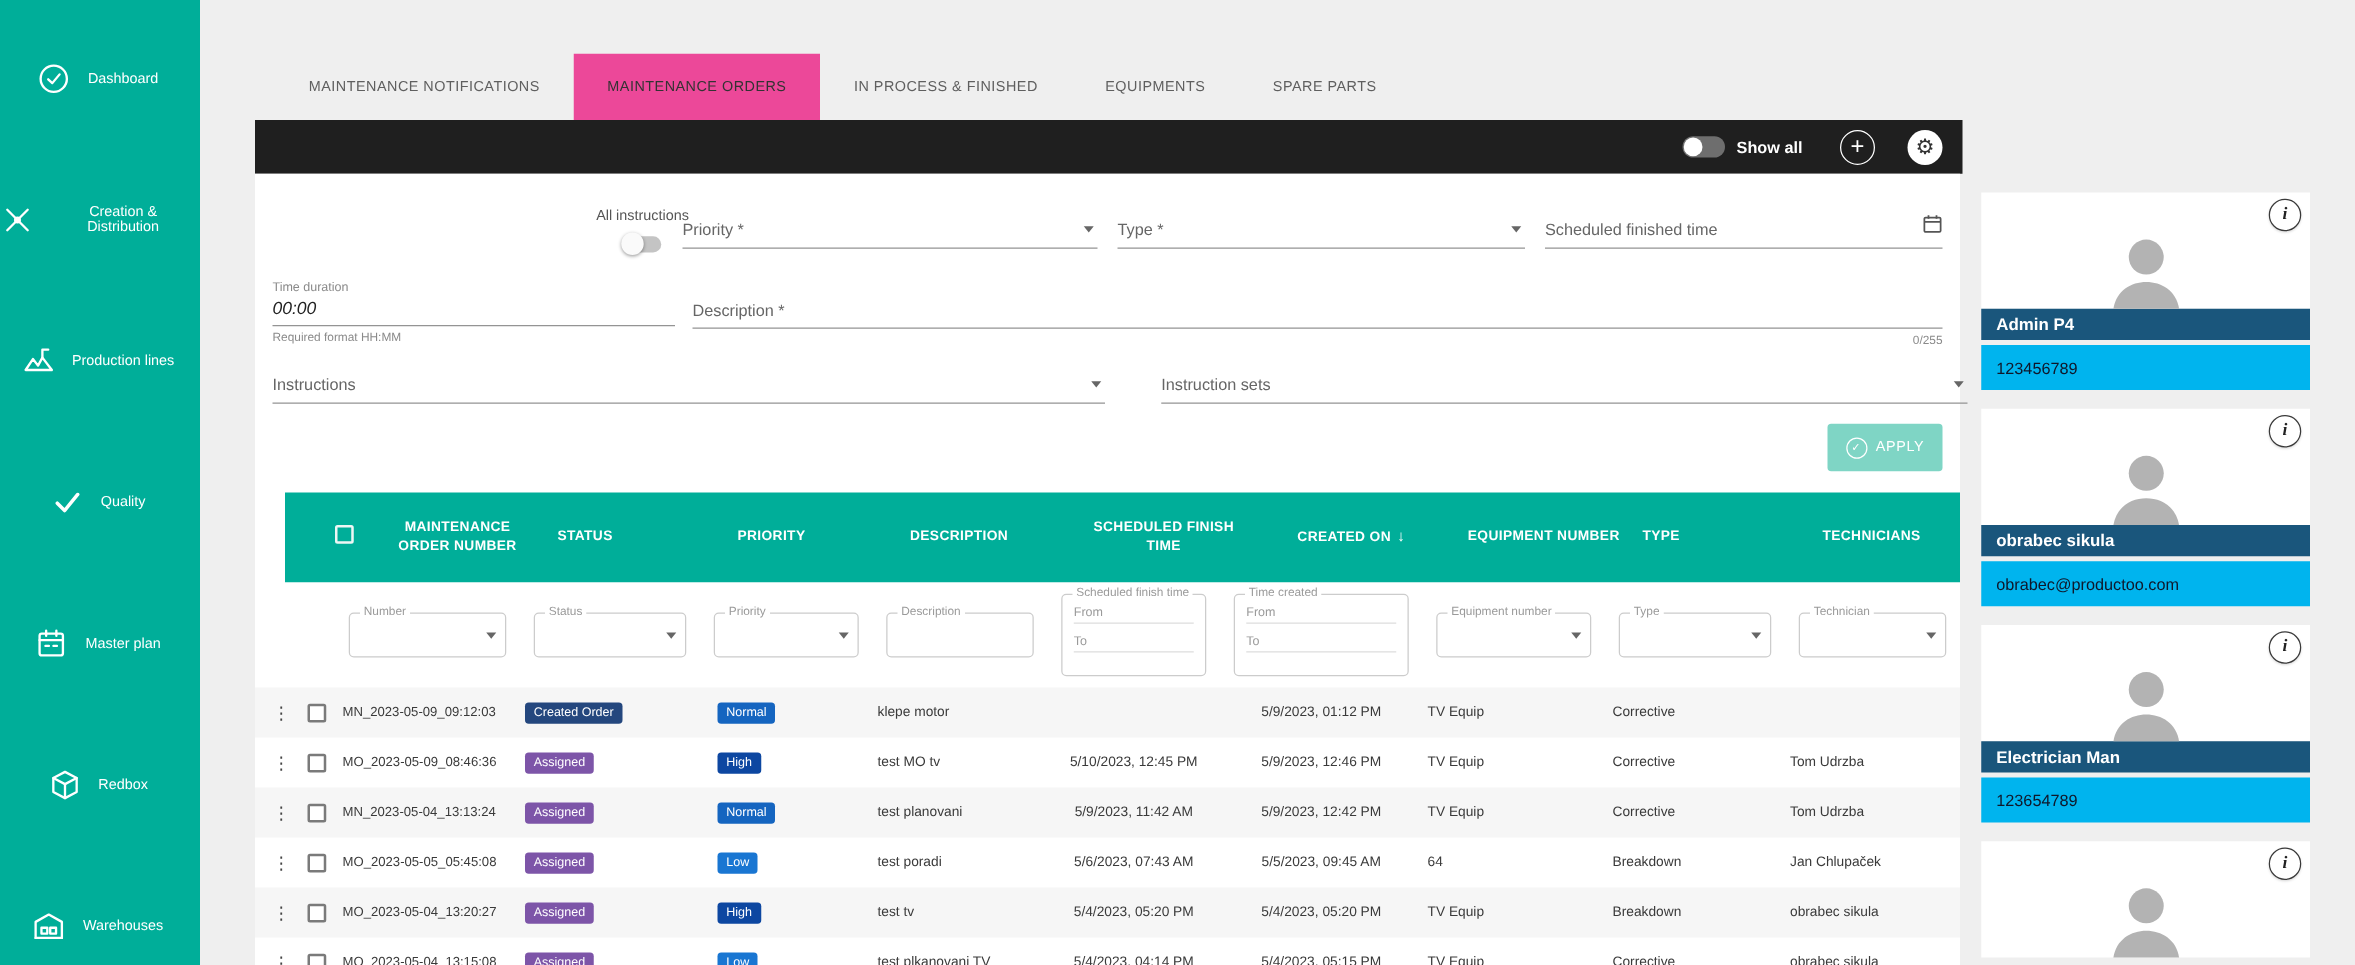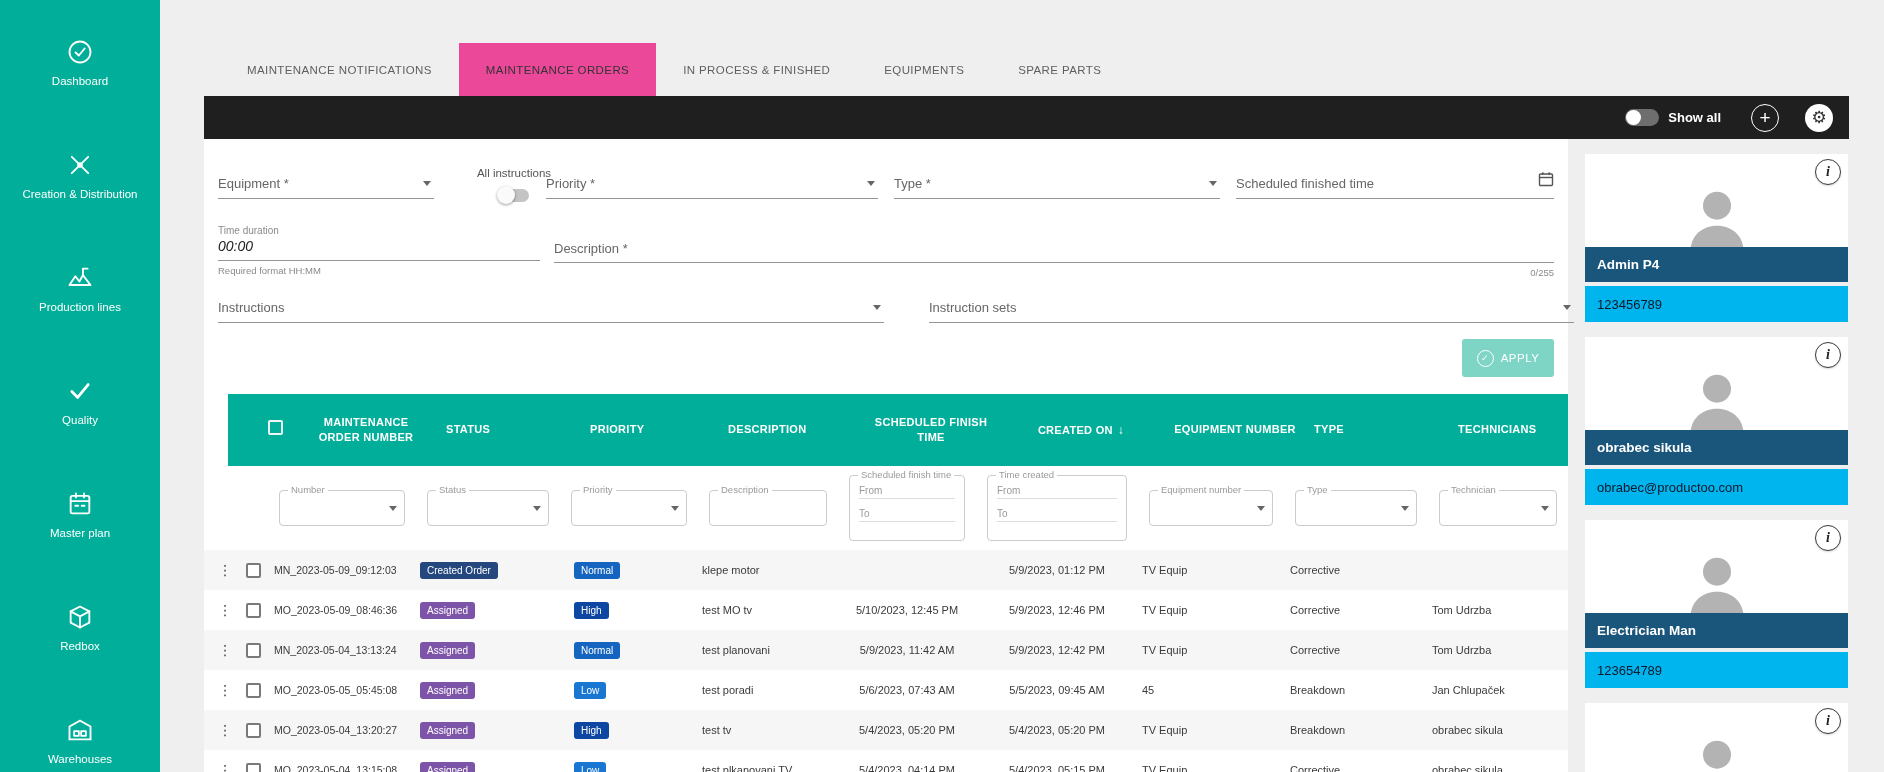--- a/index.html
+++ b/index.html
@@ -1,33 +1,33 @@
 <!DOCTYPE html>
 <html><head>
 <meta charset="utf-8">
 <style>
   * { margin:0; padding:0; box-sizing:border-box; }
   body { font-family:"Liberation Sans", sans-serif; background:#efefef; }
   .app { position:relative; width:1884px; height:772px; overflow:hidden; display:flex; background:#efefef; }
 
   
   .sidebar { width:160px; height:772px; background:#00ae99; flex:0 0 160px; padding-top:6px; }
-  .sb-item { height:113px; display:flex; flex-direction:column; align-items:center; justify-content:center; gap:9px; cursor:pointer; }
+  .sb-item { height:113px; display:flex; flex-direction:row; align-items:center; justify-content:center; gap:9px; cursor:pointer; }
   .sb-item svg { width:28px; height:28px; stroke:#fff; fill:none; stroke-width:1.6; stroke-linecap:round; stroke-linejoin:round; }
   .sb-label { color:#fff; font-size:11.5px; text-align:center; padding:0 4px; }
 
   
   .content { flex:1; padding-left:44px; }
   .tabs-row { margin-top:43px; height:53px; display:flex; margin-left:0; }
   .tab { padding:0 27px; display:flex; align-items:center; font-size:11.5px; letter-spacing:.4px; color:#5f5f5f; cursor:pointer; white-space:nowrap; }
   .tab:first-child { margin-left:16px; }
   .tab.active { background:#ec4899; color:#333; }
 
   
-  .dark-bar { width:1645px; height:43px; background:#1f1f1f; display:flex; }
+  .dark-bar { width:1366px; height:43px; background:#1f1f1f; display:flex; }
   .bar-controls { margin-left:auto; display:flex; align-items:center; padding-right:16px; }
   .toggle { width:34px; height:17px; border-radius:9px; background:#6e6e6e; position:relative; cursor:pointer; }
   .toggle .knob { position:absolute; left:1px; top:1px; width:15px; height:15px; border-radius:50%; background:#fff; }
   .show-all { color:#fff; font-size:13px; font-weight:bold; margin-left:9px; }
   .circle-btn { width:28px; height:28px; border-radius:50%; display:flex; align-items:center; justify-content:center; cursor:pointer; }
   .circle-btn.plus { border:1.5px solid #fff; color:#fff; font-size:19px; font-weight:300; margin-left:30px; line-height:1; }
   .circle-btn.gear { background:#fff; color:#333; font-size:17px; margin-left:26px; line-height:1; }
 
   
   .body-row { display:flex; align-items:flex-start; }
@@ -84,21 +84,21 @@
   .td.c-status { padding-left:4px; }
   .td.c-priority { padding-left:14px; }
 
   
   .right-panel { width:263px; margin-left:17px; flex:0 0 263px; }
   .tech-card { position:relative; margin-top:15px; }
   .tech-card:first-child { margin-top:15px; }
   .tc-avatar { height:93px; background:#fff; display:flex; justify-content:center; align-items:flex-end; overflow:hidden; }
   .tc-avatar svg { width:80px; height:80px; margin-bottom:-12px; }
   .tc-info { position:absolute; top:5px; right:7px; width:26px; height:26px; border:1.5px solid #3a3a3a; border-radius:50%; background:#fff; display:flex; align-items:center; justify-content:center; font-family:"Liberation Serif", serif; font-style:italic; font-weight:bold; font-size:14px; color:#222; cursor:pointer; box-shadow:0 1px 2px rgba(0,0,0,.15); }
-  .tc-name { height:35px; background:#1a567c; color:#fff; font-size:13.5px; font-weight:600; display:flex; align-items:center; padding-left:12px; }
+  .tc-name { height:25px; background:#1a567c; color:#fff; font-size:13.5px; font-weight:600; display:flex; align-items:center; padding-left:12px; }
   .tc-contact { height:36px; margin-top:4px; background:#00b4ee; color:#0f172a; font-size:13px; display:flex; align-items:center; padding-left:12px; }
 </style>
 </head>
 <body>
 
 <div class="app">
 
   <aside class="sidebar">
     <div class="sb-item">
       <svg viewBox="0 0 24 24">
@@ -192,24 +192,20 @@
           </div>
       </div>
     </div>
 
     <div class="body-row">
 
       <div class="main-panel">
 
         <div class="filter-panel">
 
-          <div class="f-field" style="left:14px; top:24px; width:216px;">
-            <span class="f-label">Equipment *</span>
-              <span class="caret"></span>
-          </div>
 
           <div class="f-allinstr" style="left:262px; top:16px; width:96px;margin-top:11px;">
             <span>All instructions</span>
             <div class="mini-toggle">
                 <div class="knob"></div>
               </div>
           </div>
 
           <div class="f-field" style="left:342px; top:24px; width:332px;">
             <span class="f-label">Priority *</span>
@@ -384,21 +380,21 @@
             <div class="td c-controls">
               <span class="kebab">⋮</span>
               <span class="checkbox"></span>
             </div>
             <div class="td num">MO_2023-05-05_05:45:08</div>
             <div class="td c-status"><span class="badge" style="background: rgb(125, 85, 168);">Assigned</span></div>
             <div class="td c-priority"><span class="badge" style="background: rgb(25, 118, 210);">Low</span></div>
             <div class="td pad4">test poradi</div>
             <div class="td center">5/6/2023, 07:43 AM</div>
             <div class="td center">5/5/2023, 09:45 AM</div>
-            <div class="td pad4">45</div>
+            <div class="td pad4">64</div>
             <div class="td pad6">Breakdown</div>
             <div class="td pad4">Jan Chlupaček</div>
           </div>
             <div class="t-row grid-cols">
             <div class="td c-controls">
               <span class="kebab">⋮</span>
               <span class="checkbox"></span>
             </div>
             <div class="td num">MO_2023-05-04_13:20:27</div>
             <div class="td c-status"><span class="badge" style="background: rgb(125, 85, 168);">Assigned</span></div>

